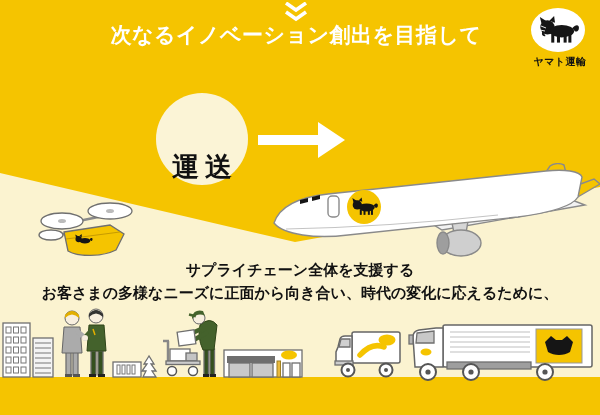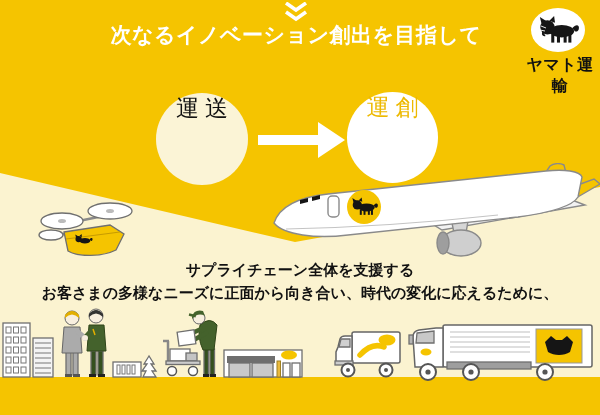--- a/index.html
+++ b/index.html
@@ -16,23 +16,23 @@
   body{font-family:"Liberation Sans","DejaVu Sans",sans-serif;}
   .stage{position:relative;width:600px;height:415px;overflow:hidden;background:var(--background-cream);}
   .yellow-wedge{position:absolute;left:0;top:0;width:600px;height:260px;background:var(--background-yellow);
     clip-path:polygon(0 0,600px 0,600px 187px,295px 242px,0 173px);}
   .ground{position:absolute;left:0;top:377px;width:600px;height:38px;background:var(--background-yellow);}
   .chevron{position:absolute;left:282px;top:2px;}
   .title{position:absolute;left:0;top:21px;width:592px;text-align:center;color:#fff;
     font-size:21px;font-weight:bold;letter-spacing:0.5px;}
   .logo{position:absolute;left:525px;top:4px;width:70px;height:52px;}
   .logo-label{position:absolute;left:523px;top:55px;width:74px;text-align:center;
-    font-size:16px;font-weight:bold;color:var(--text-black);letter-spacing:0.5px;}
-  .circle{position:absolute;border-radius:50%;display:flex;align-items:flex-start;justify-content:center;
-    font-weight:normal;font-size:23px;letter-spacing:6px;padding-left:6px;}
+    font-size:10px;font-weight:bold;color:var(--text-black);letter-spacing:0.5px;}
+  .circle{position:absolute;border-radius:50%;display:flex;align-items:flex-end;justify-content:center;
+    font-weight:bold;font-size:27px;letter-spacing:6px;padding-left:6px;}
   .circle-from{left:156px;top:93px;width:92px;height:92px;background:var(--circle-cream);color:var(--text-black);}
   .circle-to{left:347px;top:92px;width:91px;height:91px;background:#fff;color:var(--accent-text-yellow);}
   .arrow{position:absolute;left:256px;top:118px;}
   .plane{position:absolute;left:228px;top:163px;}
   .drone{position:absolute;left:36px;top:198px;}
   .message{position:absolute;left:0;top:258px;width:600px;text-align:center;color:var(--text-black);
     font-size:15px;font-weight:bold;line-height:23px;}
   .scene{position:absolute;left:0;top:305px;}
   
   .f-white{fill:#fff;}.f-yellow{fill:var(--background-yellow);}.f-black{fill:#151515;}
@@ -80,23 +80,20 @@
 
   <div class="circle circle-from">
     <span>運送</span>
   </div>
 
   <svg class="arrow" width="90" height="44" viewBox="0 0 90 44">
     <rect x="2" y="17" width="61" height="10" class="f-white noline"></rect>
     <polygon points="62,4 62,40 89,22" class="f-white noline"></polygon>
   </svg>
 
-  <div class="circle circle-to">
-    <span>運創</span>
-  </div>
 
   <svg class="plane" width="372" height="104" viewBox="0 0 372 104">
 
     <polygon points="196,56 344,37 357,42 214,67" fill="#F2F2F2" class="ol2"></polygon>
 
     <polygon points="224,60 240,58 238,70 226,70" class="f-grayl ol2"></polygon>
     <ellipse cx="233" cy="80" rx="20" ry="13" fill="#CFCFCF" class="ol2"></ellipse>
     <ellipse cx="215" cy="80" rx="6" ry="11" fill="#9E9E9E" class="ol2"></ellipse>
 
     <path d="M306,27 L322,3 C326,0 332,0 336,2 L338,10 L329,31 Z" class="f-yellow ol2"></path>

